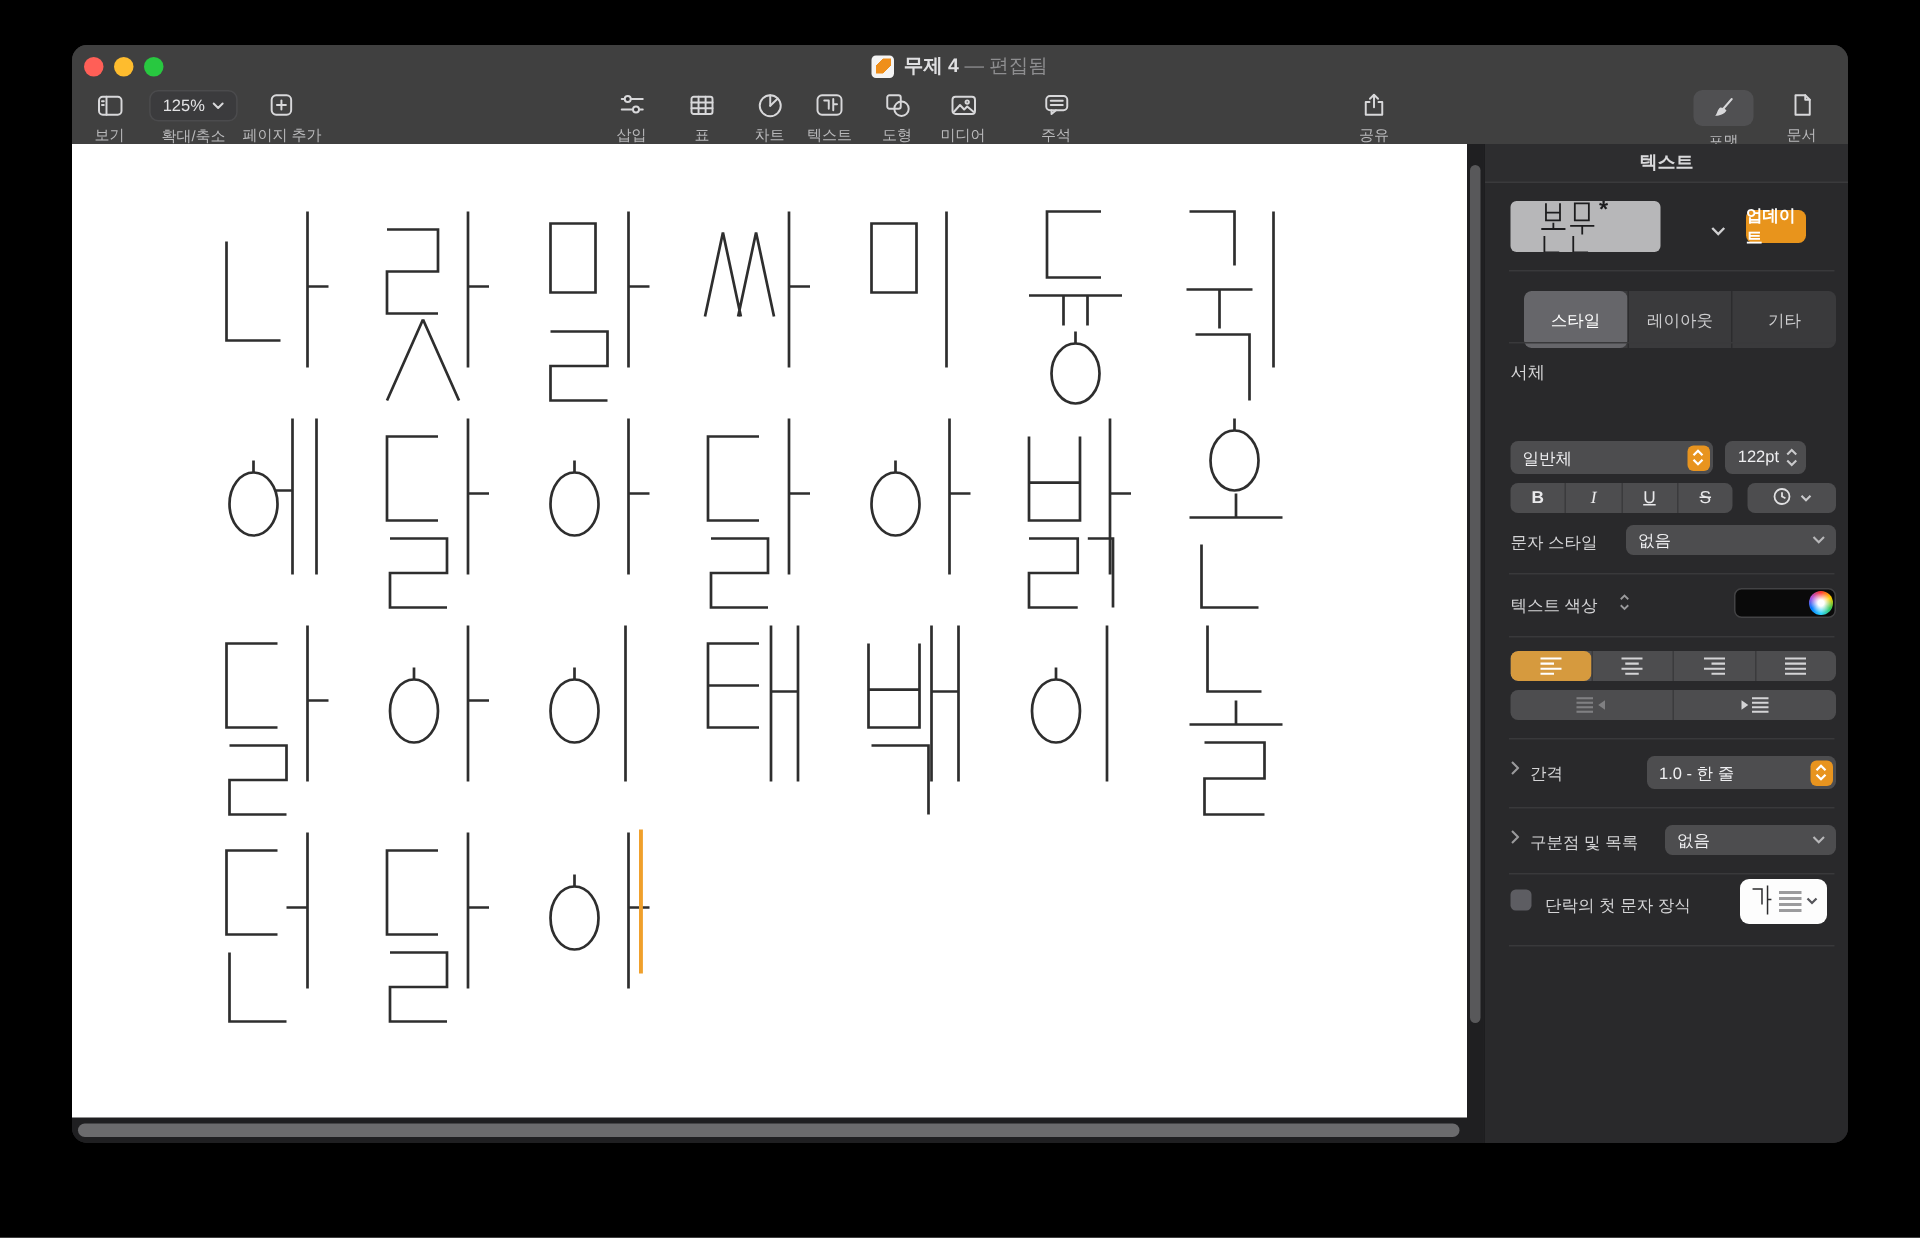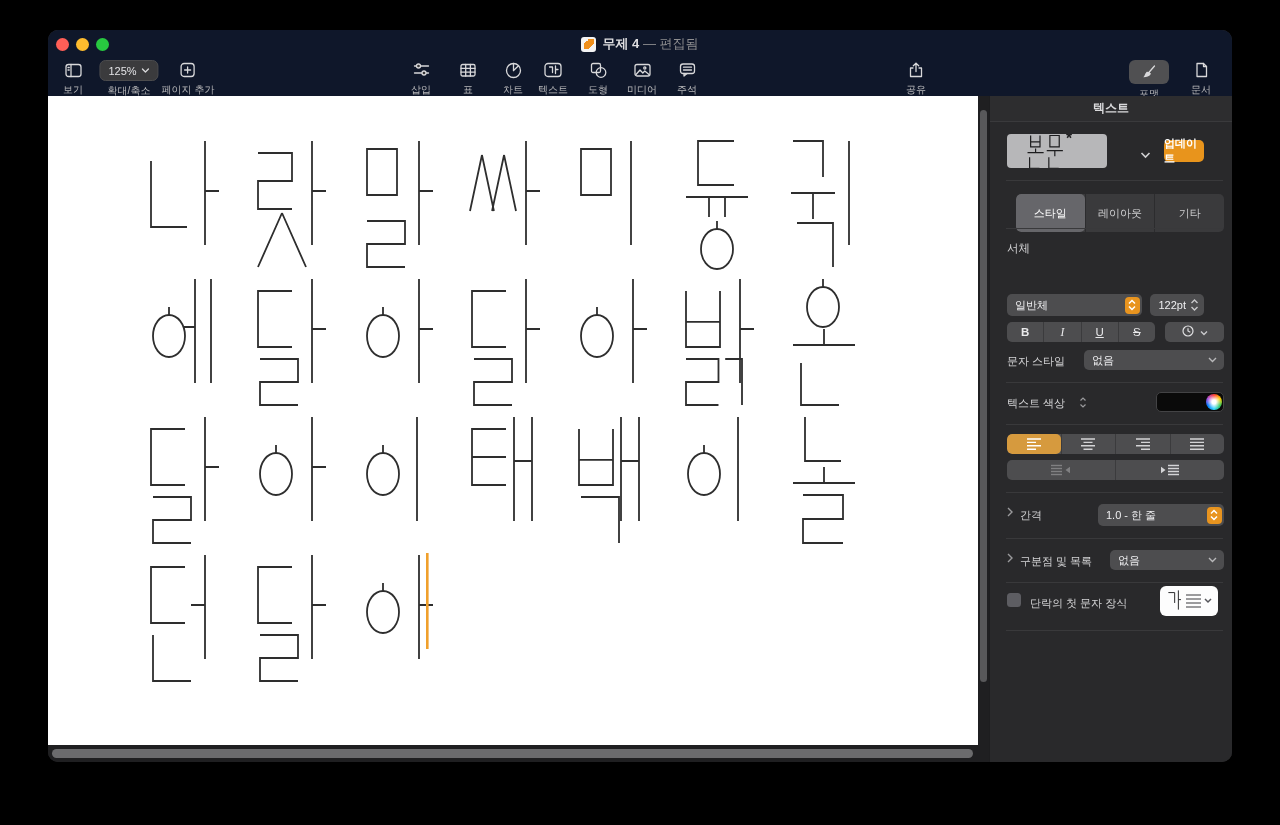--- a/index.html
+++ b/index.html
@@ -1,20 +1,20 @@
 <!DOCTYPE html>
 <html><head>
 <meta charset="utf-8">
 <style>
   html,body{margin:0;padding:0;width:1280px;height:825px;background:#000;overflow:hidden;
     font-family:"Liberation Sans","DejaVu Sans",sans-serif;-webkit-font-smoothing:antialiased;}
   .window{position:absolute;left:48px;top:30px;width:1184px;height:732px;background:#29292b;
     border-radius:10px;overflow:hidden;box-shadow:inset 0 1px 0 rgba(255,255,255,.07);}
   
-  .chrome{position:absolute;left:0;top:0;width:100%;height:66px;background:#0f172a;border-bottom:1px solid #1c1c1e;}
+  .chrome{position:absolute;left:0;top:0;width:100%;height:66px;background:#404040;border-bottom:1px solid #1c1c1e;}
   .tl{position:absolute;top:8px;width:13px;height:13px;border-radius:50%;}
   .tl.red{left:8px;background:#ff5f57;}
   .tl.yellow{left:28px;background:#febc2e;}
   .tl.green{left:48px;background:#28c840;}
   .titlewrap{position:absolute;top:0;left:0;right:0;height:28px;display:flex;align-items:center;justify-content:center;gap:6px;}
   .doc-badge{width:15px;height:15px;background:#f4f4f4;border-radius:3px;position:relative;flex:0 0 auto;}
   .doc-badge i{position:absolute;left:2.5px;top:2.5px;width:10px;height:10px;display:block;
     background:linear-gradient(135deg,transparent 25%,#ef8f1b 25%,#ef8f1b 75%,transparent 75%);}
   .title{font-size:13px;color:#dfdfe1;font-weight:700;white-space:nowrap;}
   .title .dim{color:#8e8e90;font-weight:400;}
@@ -195,21 +195,21 @@
             <g class="ticon">
               <rect x="2" y="3.5" width="15" height="11.5" rx="2"></rect>
               <circle cx="11.8" cy="7" r="1.1"></circle>
               <path d="M3 13.5 L7 9 L9.8 12 L11.8 10 L16 13.5"></path>
             </g>
           </svg>
       </span>
       <span class="lb">미디어</span>
     </div>
 
-    <div class="titem" style="left:639px">
+    <div class="titem" style="left:656px">
       <span class="ic">
         <svg width="19" height="18">
             <g class="ticon">
               <rect x="2.5" y="3" width="14" height="9.5" rx="2.5"></rect>
               <path d="M6 12.5 V15 L9 12.5"></path>
               <line x1="5.5" y1="6.2" x2="13.5" y2="6.2"></line>
               <line x1="5.5" y1="9" x2="13.5" y2="9"></line>
             </g>
           </svg>
       </span>

